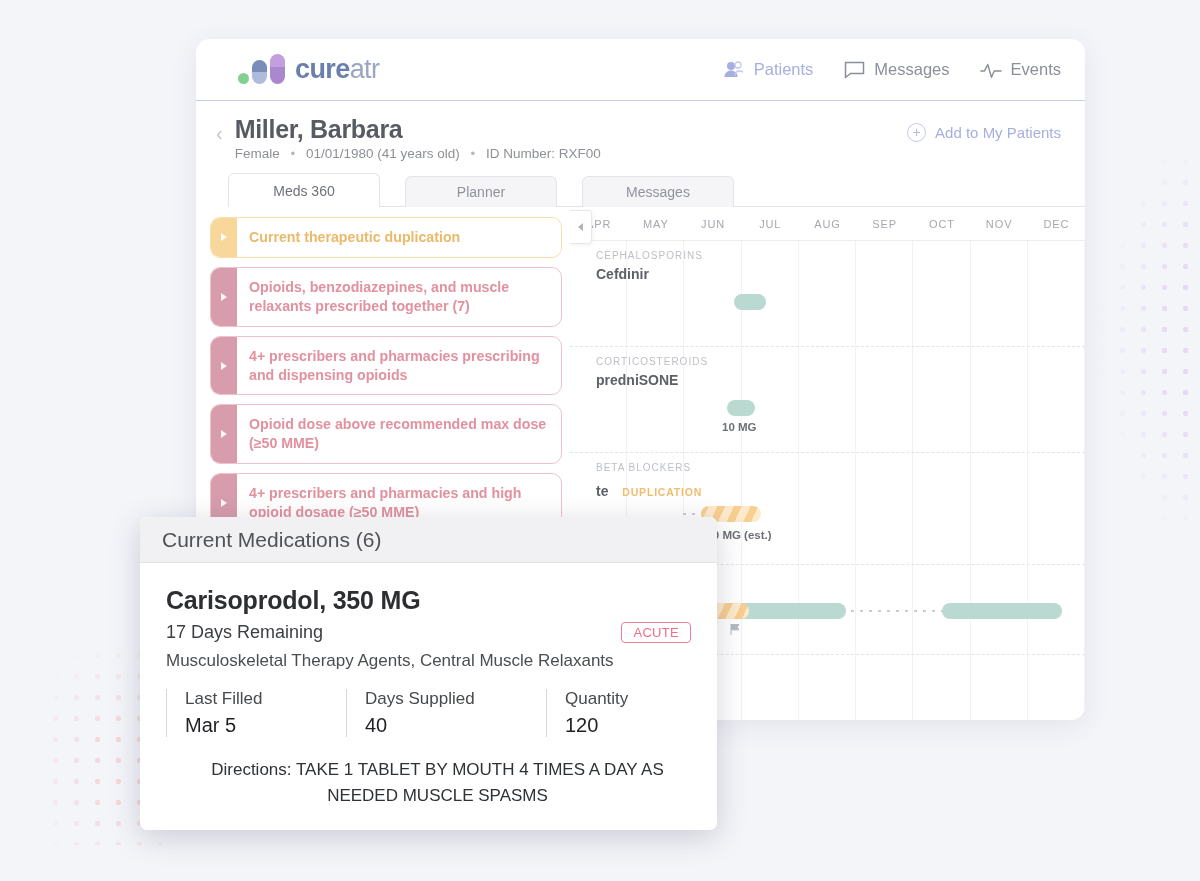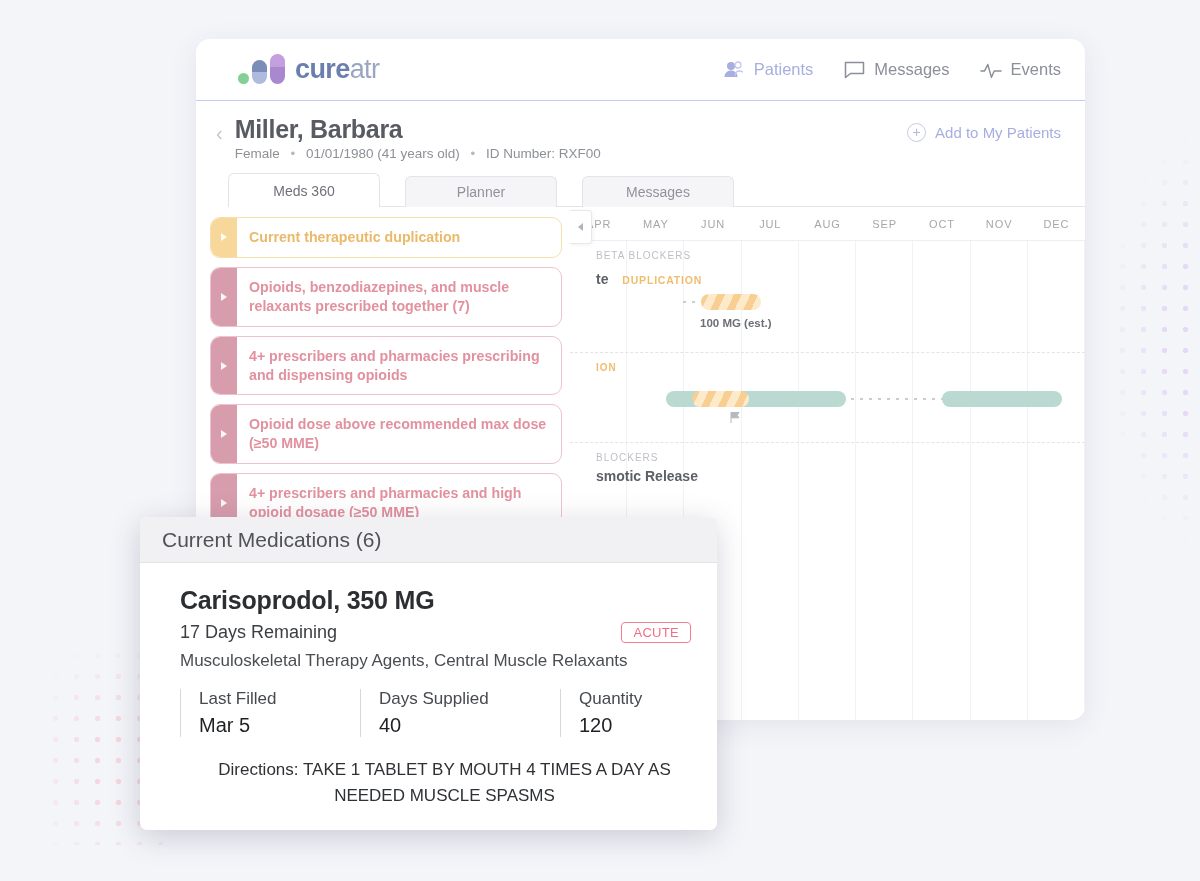--- a/index.html
+++ b/index.html
@@ -240,21 +240,21 @@
     overflow: hidden;
     z-index: 30;
   }
   #popup-head {
     height: 46px; background: #f1f1f3;
     border-bottom: 1px solid #e2e3e7;
     display: flex; align-items: center;
     padding-left: 22px;
     font-size: 21px; color: #4f5257;
   }
-  #popup-body { padding: 23px 26px 0 40px; position: relative; }
+  #popup-body { padding: 23px 26px 0 26px; position: relative; }
   #popup-title { font-size: 25px; font-weight: bold; color: #2c2e31; letter-spacing: -.2px; }
   #popup-sub {
     font-size: 18px; color: #3b3e42; margin-top: 7px;
     display: flex; align-items: center;
   }
   #acute-badge {
     margin-left: auto;
     border: 1.4px solid #f08098; color: #ef6f88;
     border-radius: 4px; font-size: 13px; font-weight: normal;
     padding: 2px 11px; letter-spacing: .3px;
@@ -432,21 +432,36 @@
         <div class="gcol"></div>
         <div class="gcol"></div>
         <div class="gcol"></div>
         <div class="gcol"></div>
         <div class="gcol"></div>
         <div class="gcol"></div>
       </div>
 
       <div id="med-rows">
 
-
+        <div class="med-group" style="height:106px">
+          <div class="grp-label">CEPHALOSPORINS</div>
+          <div class="med-name">Cefdinir</div>
+          <div class="bar-lane" style="margin-top:12px">
+            <div class="pillbar" style="left:164px;width:32px;"></div>
+          </div>
+        </div>
+
+        <div class="med-group" style="height:106px">
+          <div class="grp-label">CORTICOSTEROIDS</div>
+          <div class="med-name">predniSONE</div>
+          <div class="bar-lane" style="margin-top:12px">
+            <div class="pillbar" style="left:157px;width:28px;"></div>
+            <div class="dose-label" style="left:152px;top:21px;">10 MG</div>
+          </div>
+        </div>
 
         <div class="med-group" style="height:112px">
           <div class="grp-label">BETA BLOCKERS</div>
           <div class="med-name" style="margin-top:10px">
             <span>te</span>
             <span class="dup-tag">DUPLICATION</span>
           </div>
           <div class="bar-lane" style="margin-top:7px">
             <div class="dotlink" style="left:110px;width:22px;"></div>
             <div class="pillbar hatch" style="left:131px;width:60px;"></div>

